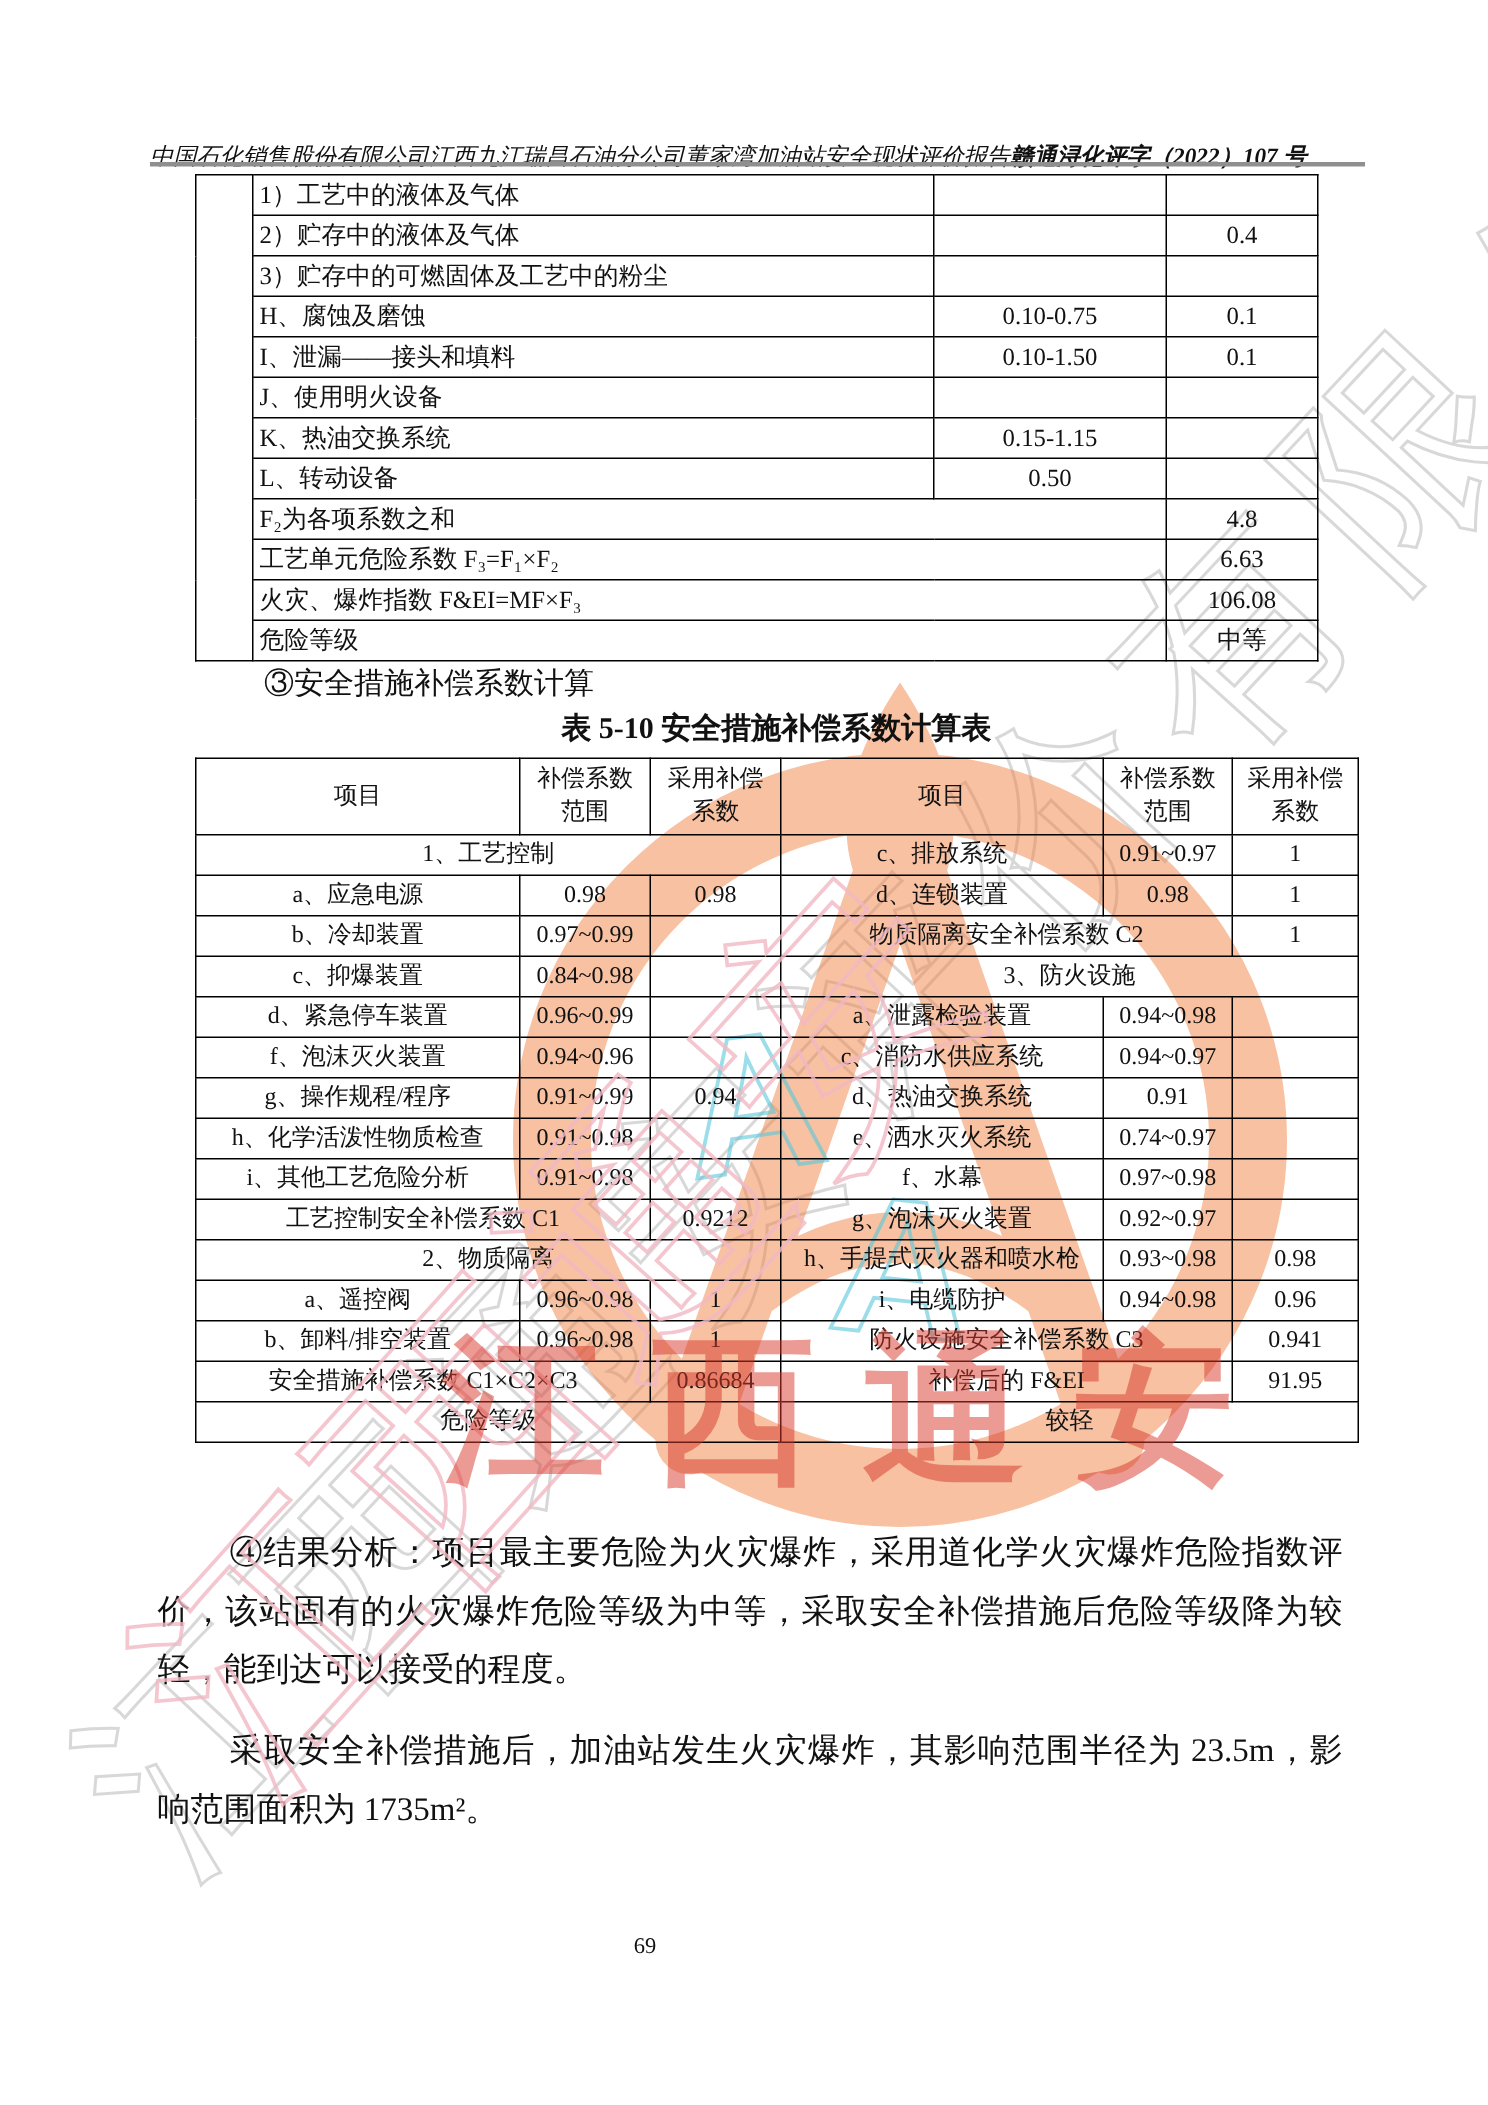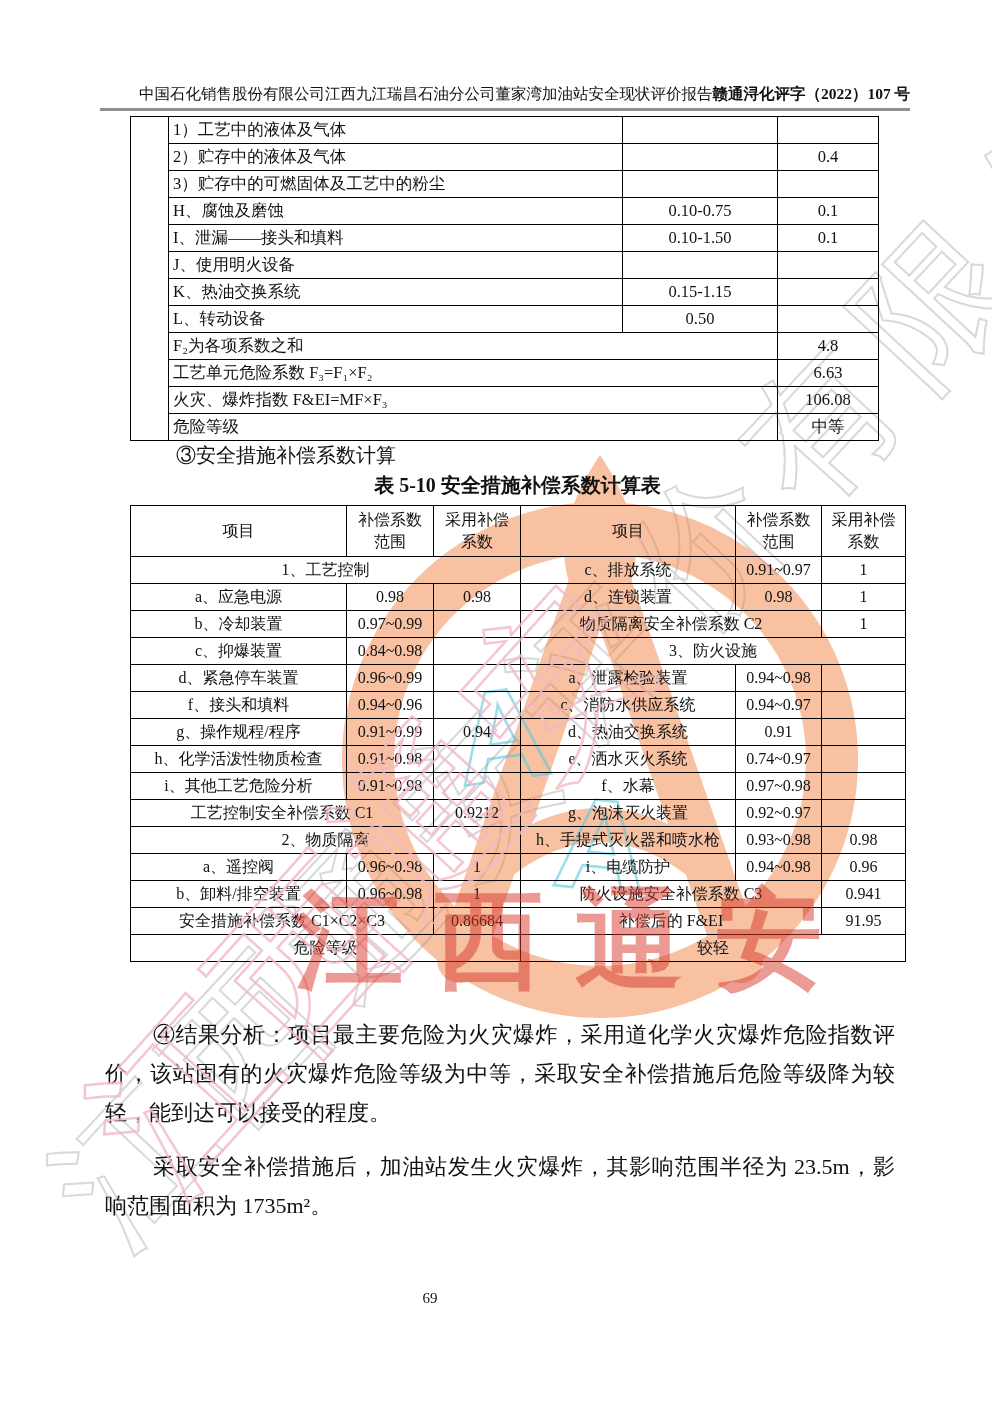--- a/index.html
+++ b/index.html
@@ -3,22 +3,22 @@
 <meta charset="utf-8">
 <style>
   html,body{margin:0;padding:0;}
   body{
     width:992px;height:1403px;position:relative;background:#ffffff;
     font-family:"Liberation Serif","DejaVu Serif",serif;color:#111;
     overflow:hidden;
   }
   .abs{position:absolute;}
   
-  .hdr{left:100px;top:84px;width:810px;display:flex;justify-content:flex-end;
-       font-size:15.5px;white-space:nowrap;}
+  .hdr{left:100px;top:94px;width:810px;display:flex;justify-content:flex-start;
+       font-size:15.5px;white-space:nowrap;font-style:italic;}
   .hdr .ref{font-weight:bold;}
   .hdr-rule{left:100px;top:108px;width:810px;height:3px;background:#8f8f8f;}
   
   table{border-collapse:collapse;table-layout:fixed;background:transparent;}
   td,th{border:1.5px solid #000;height:26px;padding:0 4px;font-size:16.5px;
         line-height:1.08;overflow:hidden;font-weight:normal;}
   .tl{text-align:left;} .tc{text-align:center;}
   #top-table{left:130px;top:116px;width:748px;padding-left:16px;}
   #comp-table{left:130px;top:505px;width:775px;}
   #comp-table td,#comp-table th{font-size:16px;}
@@ -193,21 +193,21 @@
         </tr>
         <tr>
           <td class="tc">d、紧急停车装置</td>
           <td class="tc">0.96~0.99</td>
           <td class="tc"></td>
           <td class="tc">a、泄露检验装置</td>
           <td class="tc">0.94~0.98</td>
           <td class="tc"></td>
         </tr>
         <tr>
-          <td class="tc">f、接头和填料</td>
+          <td class="tc">f、泡沫灭火装置</td>
           <td class="tc">0.94~0.96</td>
           <td class="tc"></td>
           <td class="tc">c、消防水供应系统</td>
           <td class="tc">0.94~0.97</td>
           <td class="tc"></td>
         </tr>
         <tr>
           <td class="tc">g、操作规程/程序</td>
           <td class="tc">0.91~0.99</td>
           <td class="tc">0.94</td>

